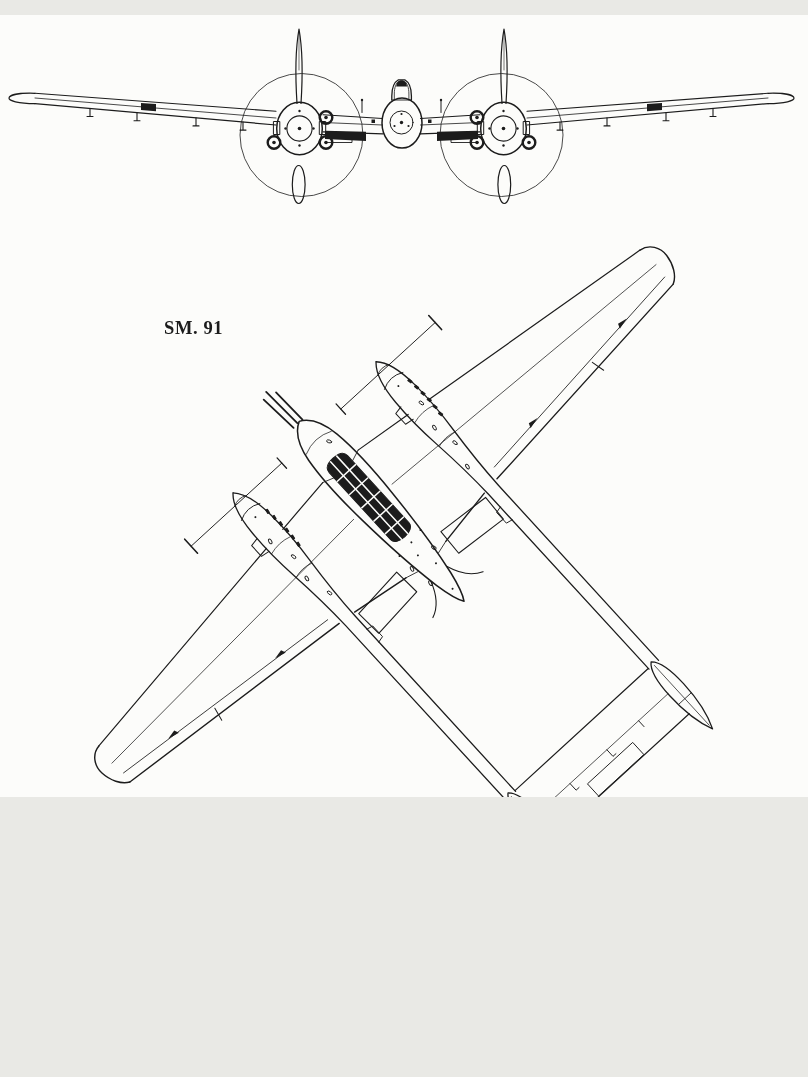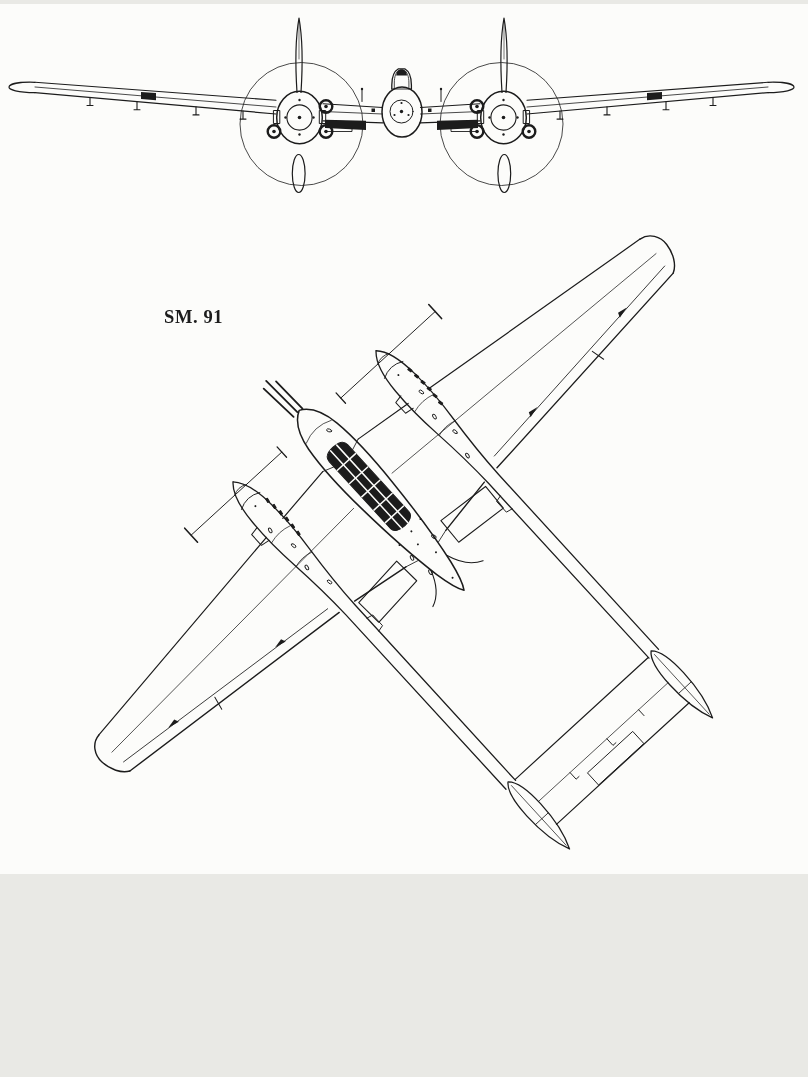--- a/index.html
+++ b/index.html
@@ -1,18 +1,18 @@
 <!DOCTYPE html>
 <html style="--ink: #1c1c1c; --paper: #fcfcfa;"><head>
 <meta charset="utf-8">
 <style>
   :root { --ink:#1c1c1c; --paper:#fcfcfa; }
   html,body { margin:0; padding:0; background:#e9e9e5; }
   .stage {
-    position:relative; width:808px; height:870px; margin:4px auto;
+    position:relative; width:808px; height:782px; margin:15px auto;
     background:var(--paper); overflow:hidden;
     font-family:"Liberation Serif", serif;
   }
   #art { position:absolute; left:0; top:0; color:var(--ink); }
   #art path, #art circle, #art ellipse, #art rect, #art line {
     stroke:currentColor; fill:none; stroke-linecap:round; stroke-linejoin:round;
   }
   #art .f { fill:currentColor; stroke:none; }
   #art .fs { fill:currentColor; }
   #art .pl { stroke:var(--paper); fill:none; }

